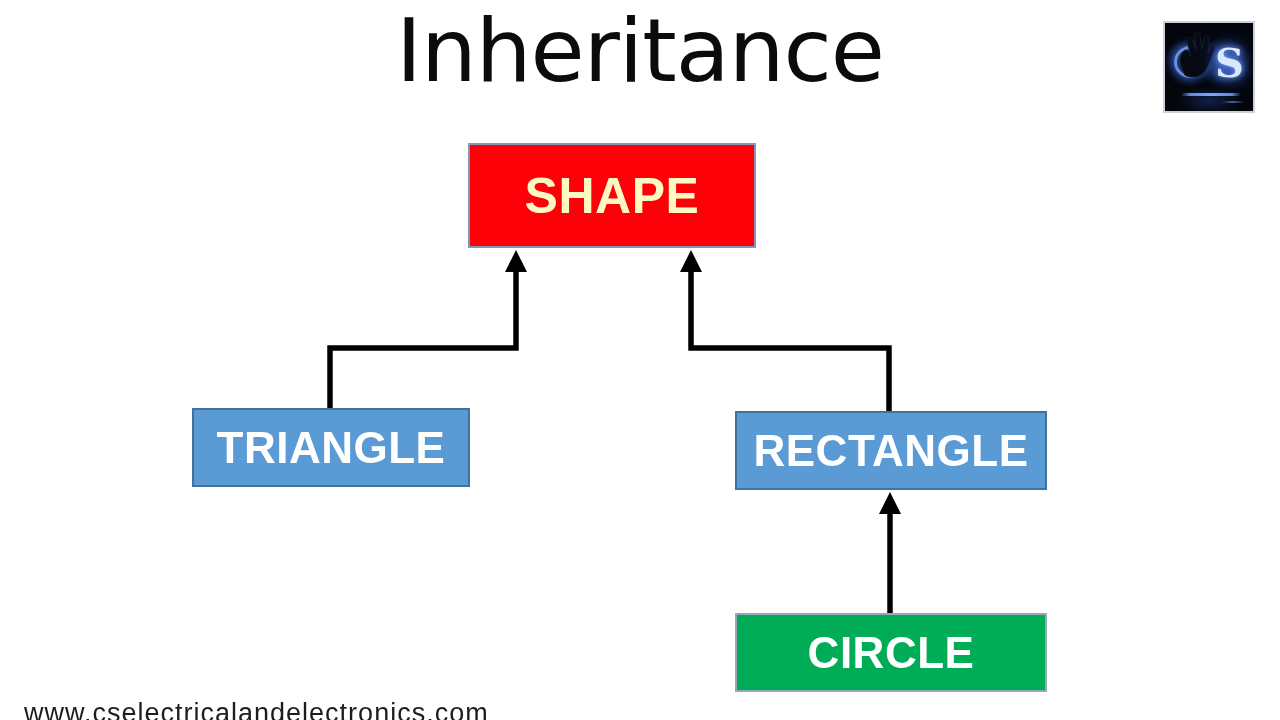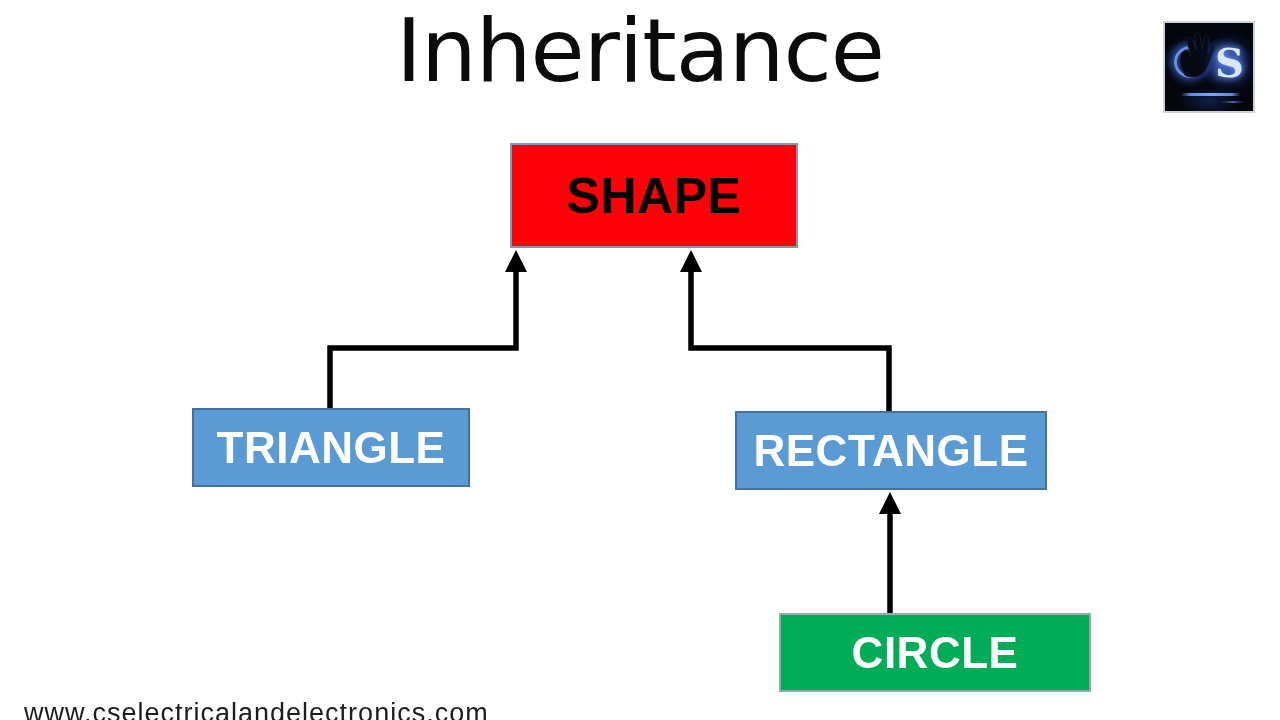--- a/index.html
+++ b/index.html
@@ -56,21 +56,21 @@
   
   .node {
     position:absolute; display:flex; align-items:center; justify-content:center;
     border:2px solid #41719c; color:#ffffff;
     font-weight:bold; text-align:center;
   }
   .node span { font-weight:bold; letter-spacing:0.5px; }
   .node-shape     { left:468px; top:143px; width:288px; height:105px; font-size:50px; }
   .node-triangle  { left:192px; top:408px; width:278px; height:79px;  font-size:44px; }
   .node-rectangle { left:735px; top:411px; width:312px; height:79px;  font-size:44px; }
-  .node-circle    { left:735px; top:613px; width:312px; height:79px;  font-size:44px;margin-left:44px; }
+  .node-circle    { left:735px; top:613px; width:312px; height:79px;  font-size:44px; }
 
   .connectors { position:absolute; left:0; top:0; width:1280px; height:720px; }
 
   .footer-url {
     position:absolute; left:24px; top:666px;
     font-size:27px; font-weight:300; letter-spacing:1px;
     color:#1d1d1d;
     margin-top:32px;
   }
 </style>
@@ -99,21 +99,21 @@
     <g>
       <path d="M889,412 L889,348 L691,348 L691,269" fill="none" stroke-width="5.5" style="stroke: rgb(0, 0, 0);"></path>
       <polygon points="691,250 680,272 702,272" style="fill: rgb(0, 0, 0);"></polygon>
     </g>
     <g>
       <path d="M890,614 L890,511" fill="none" stroke-width="5.5" style="stroke: rgb(0, 0, 0);"></path>
       <polygon points="890,492 879,514 901,514" style="fill: rgb(0, 0, 0);"></polygon>
     </g>
   </svg>
 
-  <div class="node node-shape" style="background-color: rgb(252, 1, 7); border-color: rgb(135, 150, 180); color: #000000; margin-left: 42px;">
+  <div class="node node-shape" style="background-color: rgb(252, 1, 7); border-color: rgb(135, 150, 180); color: #fef9c3;">
     <span>SHAPE</span>
   </div>
 
   <div class="node node-rectangle" style="background-color: rgb(91, 155, 213); border-color: rgb(65, 113, 156); color: rgb(255, 255, 255);">
     <span>RECTANGLE</span>
   </div>
 
   <div class="node node-triangle" style="background-color: rgb(91, 155, 213); border-color: rgb(65, 113, 156); color: rgb(255, 255, 255);">
     <span>TRIANGLE</span>
   </div>

